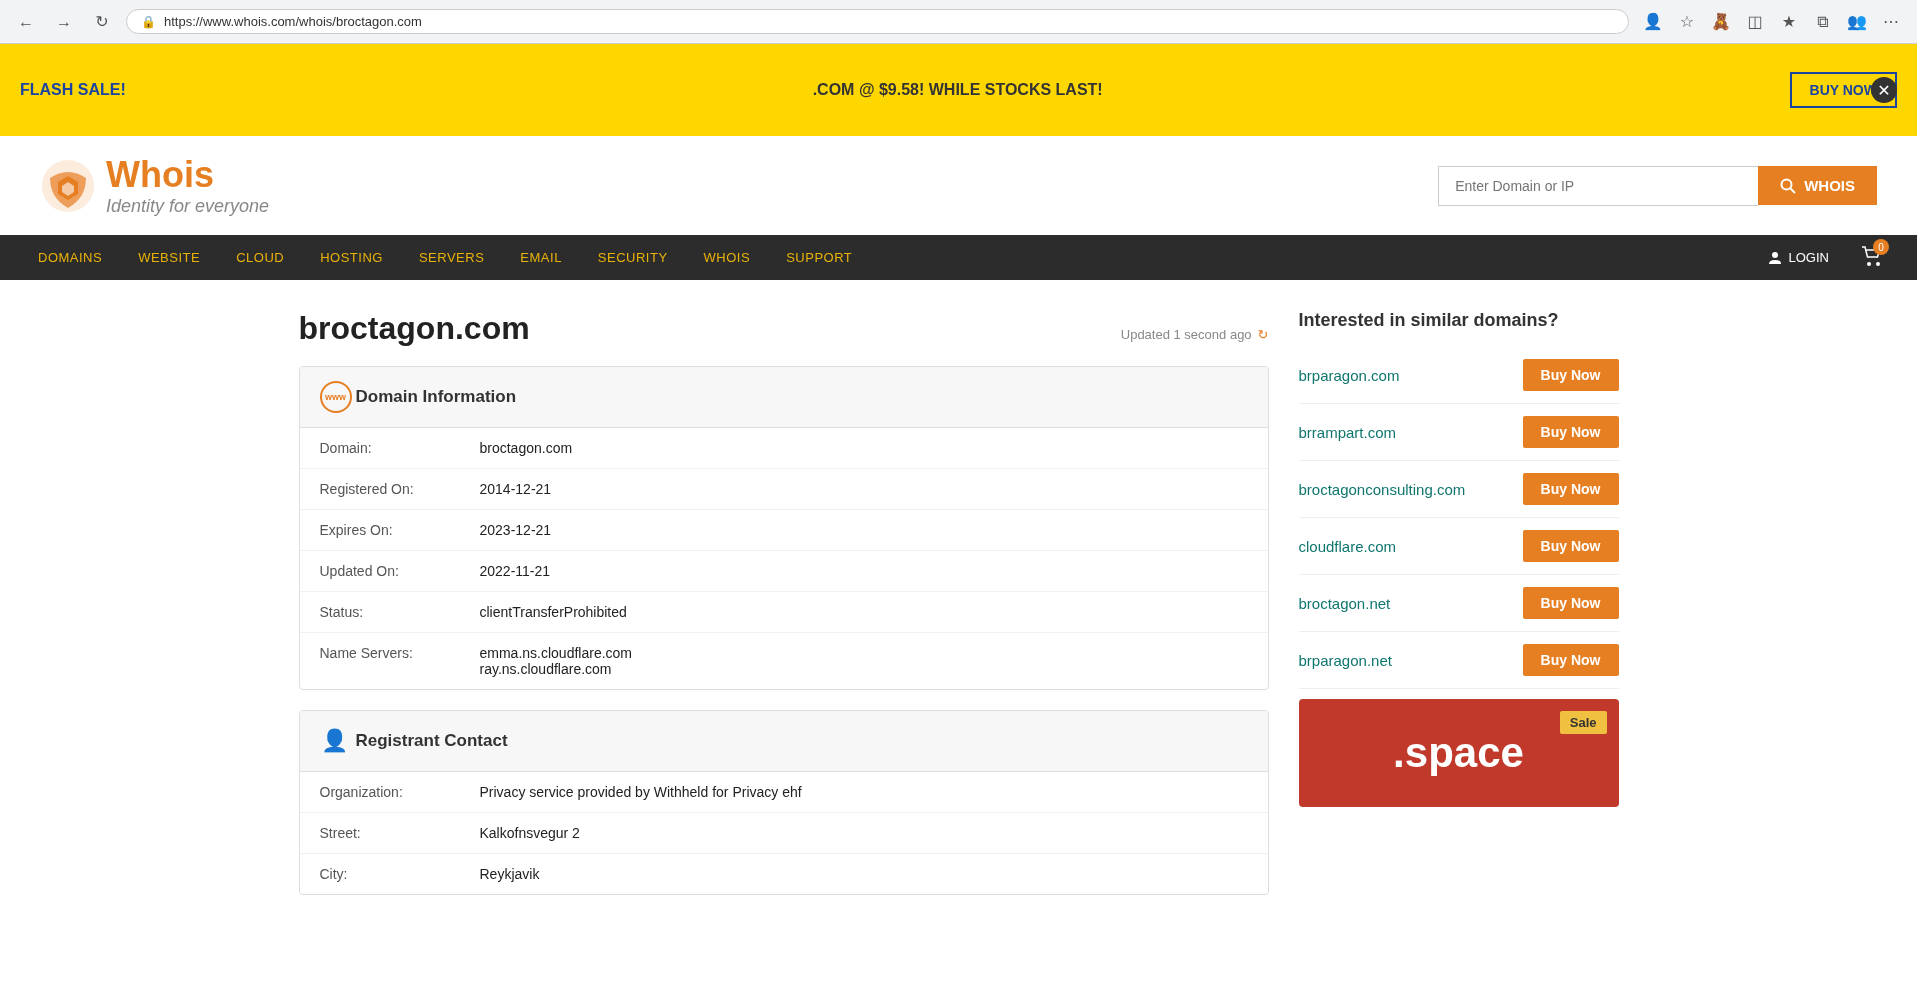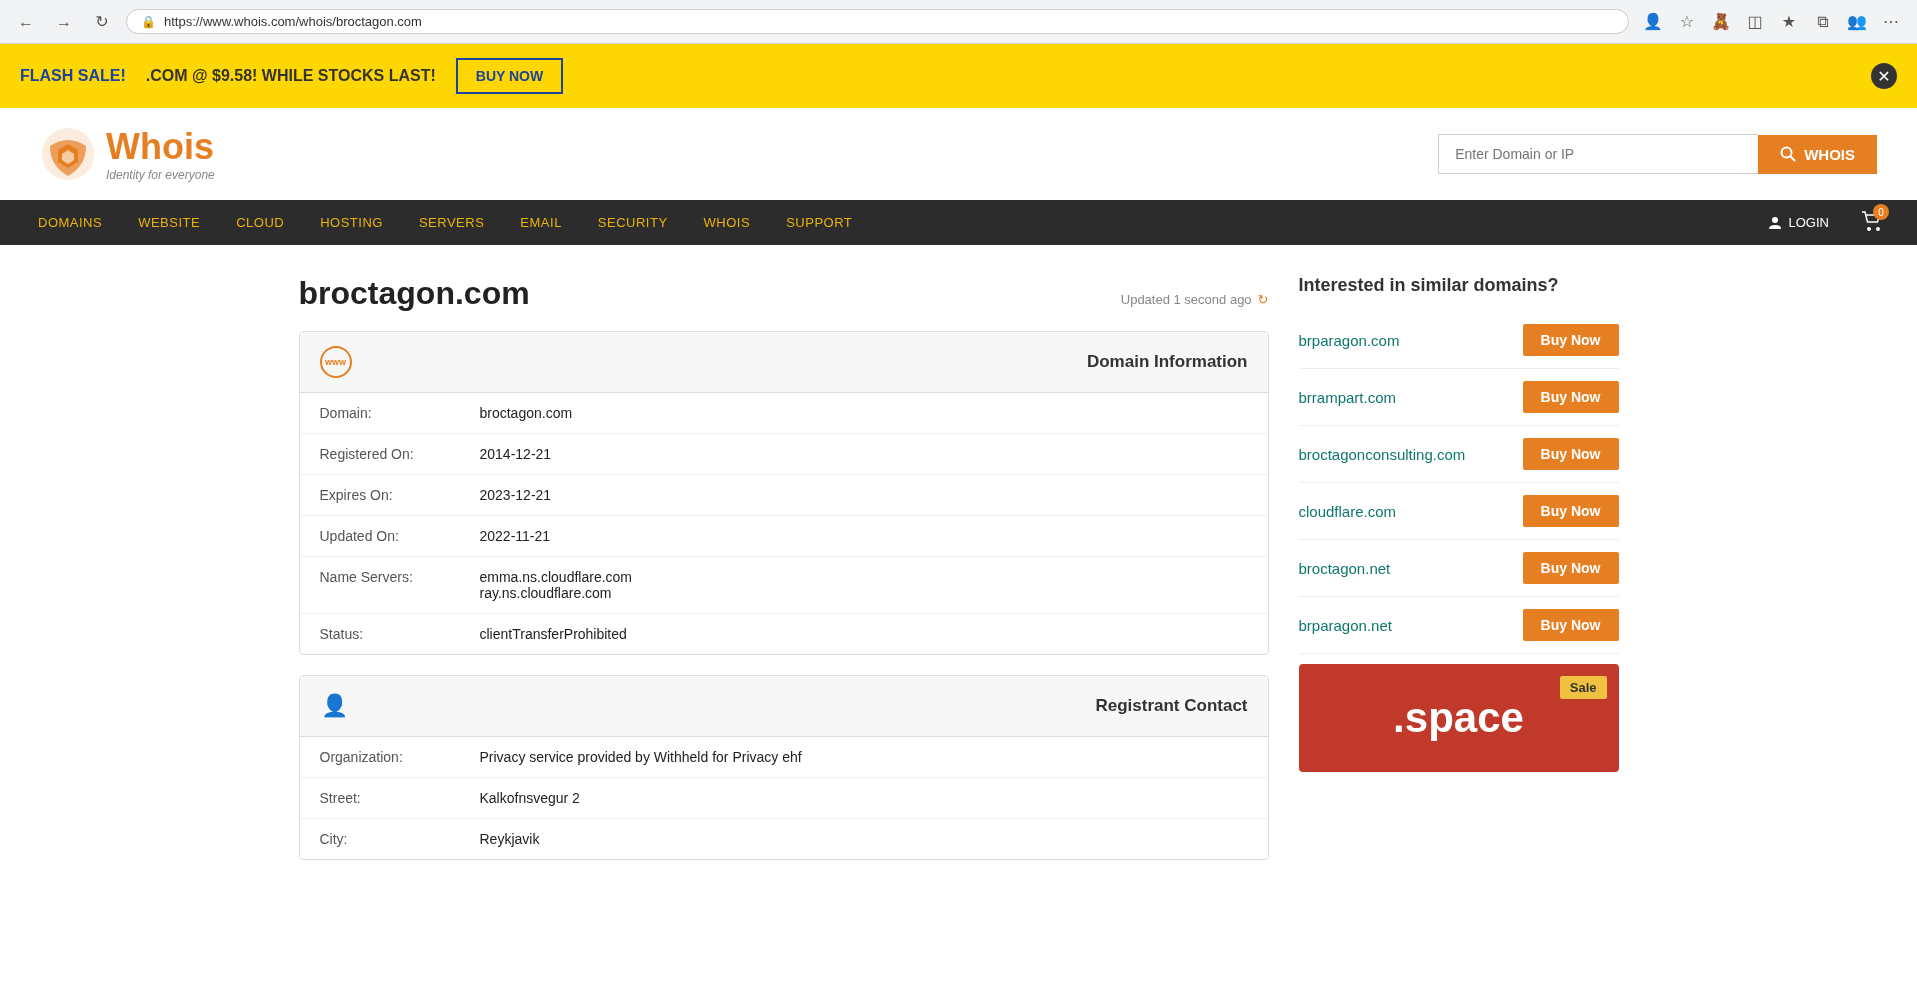--- a/index.html
+++ b/index.html
@@ -48,22 +48,22 @@
       cursor: pointer;
       color: #555;
       font-size: 16px;
     }
 
     
     .flash-banner {
       background: #FFD700;
       display: flex;
       align-items: center;
-      justify-content: flex-start;
-      padding: 14px 20px;
+      justify-content: space-between;
+      padding: 28px 20px;
       gap: 20px;
       position: relative;
     }
     .flash-banner .flash-text {
       color: #1a44a0;
       font-weight: bold;
       font-size: 16px;
     }
     .flash-banner .sale-text {
       color: #333;
@@ -106,21 +106,21 @@
     .logo-icon {
       width: 56px; height: 56px;
     }
     .logo-text { display: flex; flex-direction: column; }
     .logo-title {
       font-size: 36px;
       font-weight: bold;
       color: #e67e22;
     }
     .logo-subtitle {
-      font-size: 12px;
+      font-size: 18px;
       color: #888;
       font-style: italic;
     }
     .search-area {
       display: flex; align-items: center; gap: 0;
     }
     .search-input {
       width: 320px;
       padding: 11px 16px;
       border: 1px solid #ccc;
@@ -217,21 +217,20 @@
       border: 1px solid #ddd;
       border-radius: 4px;
       margin-bottom: 20px;
       overflow: hidden;
     }
     .card-header {
       background: #f7f7f7;
       padding: 14px 20px;
       display: flex; align-items: center; gap: 4px;
       border-bottom: 1px solid #ddd;
-      justify-content: space-between;
     }
     .card-header-title {
       font-size: 17px;
       font-weight: bold;
       color: #333;
     }
     .info-row {
       display: flex;
       padding: 12px 20px;
       border-bottom: 1px solid #f0f0f0;
@@ -436,27 +435,27 @@
       </div>
       <div class="info-row">
         <span class="info-label">Expires On:</span>
         <span class="info-value">2023-12-21</span>
       </div>
       <div class="info-row">
         <span class="info-label">Updated On:</span>
         <span class="info-value">2022-11-21</span>
       </div>
       <div class="info-row">
+        <span class="info-label">Status:</span>
+        <span class="info-value">clientTransferProhibited</span>
+      </div>
+      <div class="info-row">
         <span class="info-label">Name Servers:</span>
         <span class="info-value" style="white-space:pre-line;">emma.ns.cloudflare.com
 ray.ns.cloudflare.com</span>
-      </div>
-      <div class="info-row">
-        <span class="info-label">Status:</span>
-        <span class="info-value">clientTransferProhibited</span>
       </div>
     </div>
 
     <div class="info-card">
       <div class="card-header">
         <div class="person-icon">👤</div>
         <span class="card-header-title">Registrant Contact</span>
       </div>
       <div class="info-row">
         <span class="info-label">Organization:</span>

